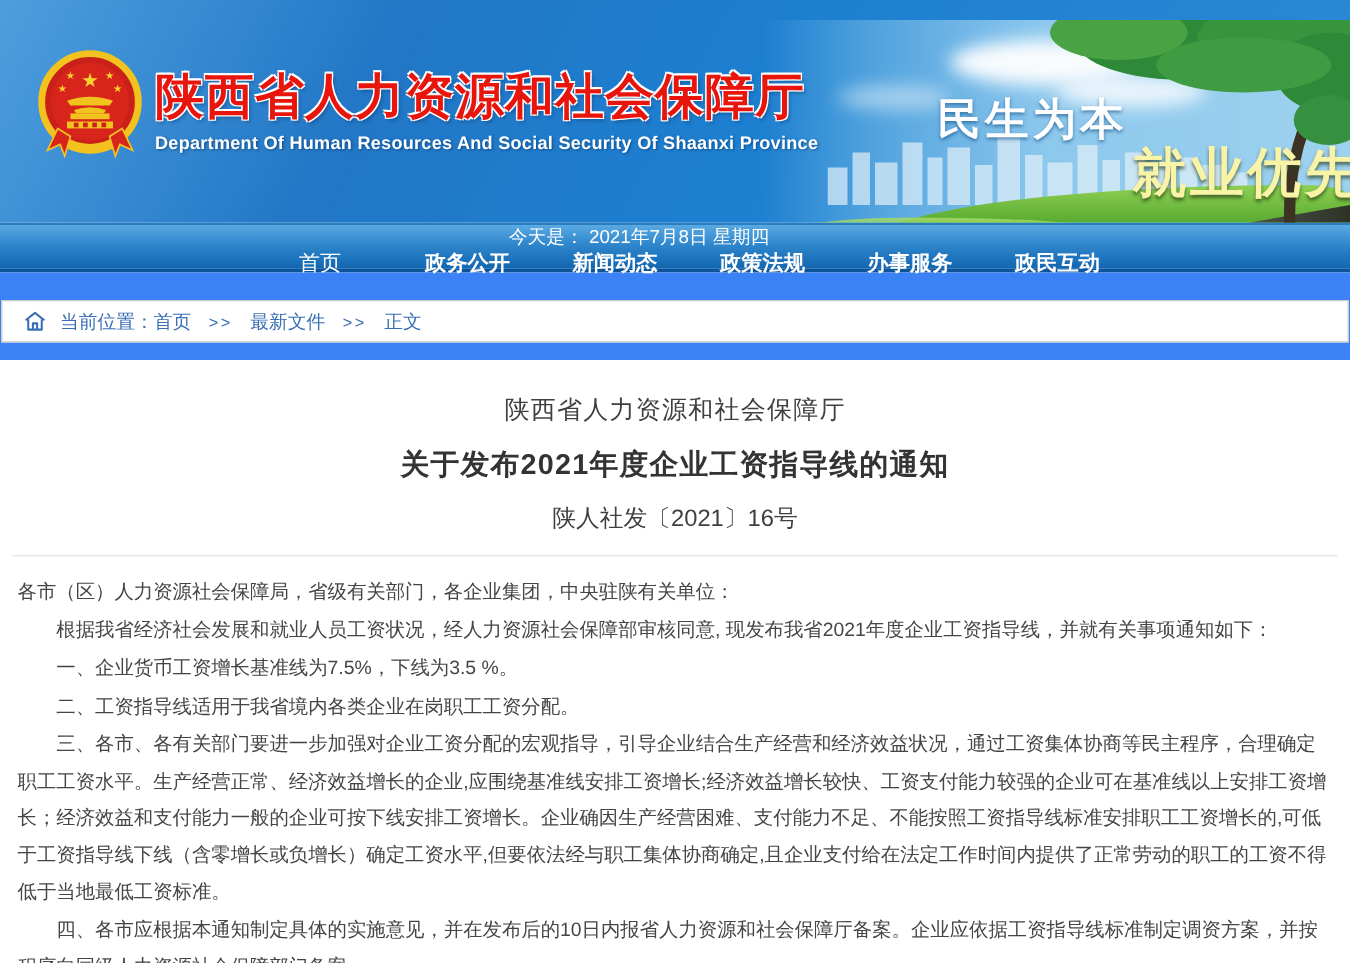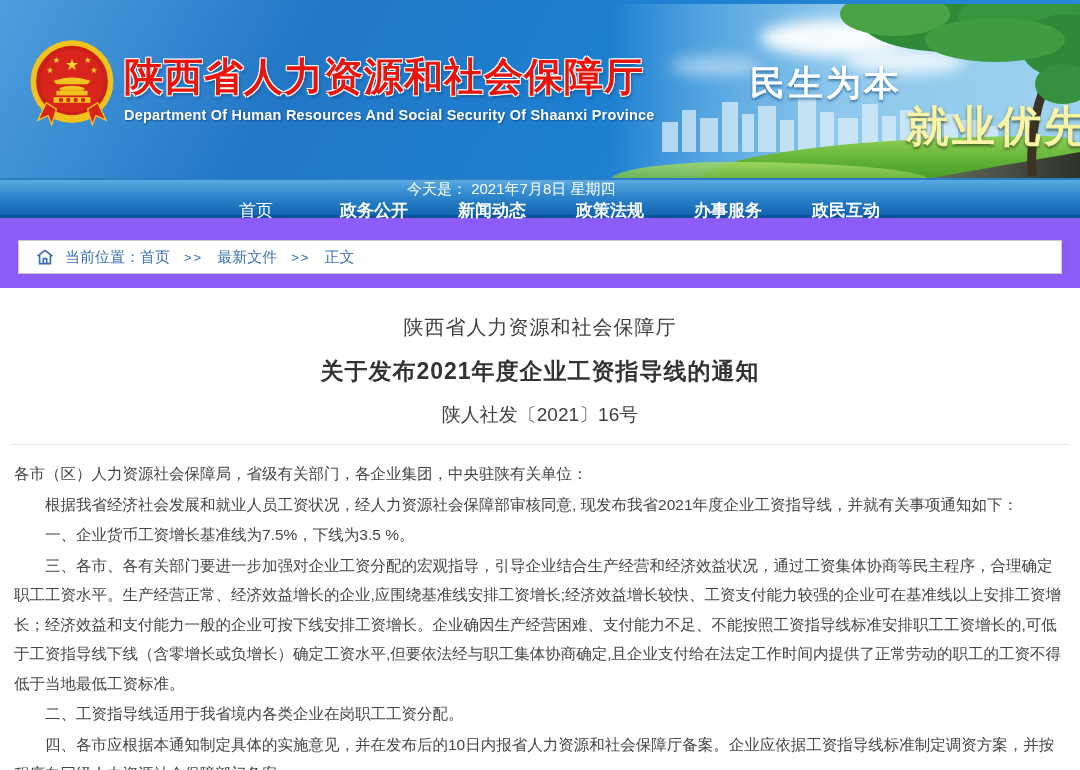--- a/index.html
+++ b/index.html
@@ -9,21 +9,21 @@
     font-family:"Liberation Sans","DejaVu Sans",sans-serif;
     overflow:hidden;
   }
 
   
   .banner {
     position:relative; height:178px; overflow:hidden;
     background:linear-gradient(118deg,#4e9edd 0%,#2277c6 28%,#1d7fd0 55%,#2b8ad6 100%);
   }
   .banner-photo {
-    position:absolute; top:4px; right:0; width:470px; height:188px;
+    position:absolute; top:16px; right:0; width:470px; height:188px;
     background:linear-gradient(90deg,rgba(30,130,210,0) 0%,rgba(118,188,232,.55) 18%,rgba(146,203,238,.95) 48%,#9ed2ef 100%);
   }
   .cloud { position:absolute; background:#fff; border-radius:50%; filter:blur(7px); }
   .cloud.c1 { left:150px; top:16px; width:150px; height:36px; opacity:.95; }
   .cloud.c2 { left:235px; top:44px; width:120px; height:26px; opacity:.8; }
   .cloud.c3 { left:60px;  top:52px; width:90px;  height:20px; opacity:.45; }
   .skyline { position:absolute; left:52px; bottom:40px; opacity:.7; }
   .grass {
     position:absolute; bottom:0; left:90px; right:0; height:56px;
     background:linear-gradient(180deg,#8fd054 0%,#57aa30 55%,#3c8c22 100%);
@@ -66,21 +66,21 @@
     border-top:2px solid #2a7dc0; border-bottom:3px solid #0b539a;
     color:#fff;
     flex-direction:column;
   }
   .nav-date { margin-left:34px; width:300px; font-size:15px; }
   .nav-items { flex:1; display:flex; justify-content:space-between; margin:0 28px 0 50px; list-style:none; padding:0; }
   .nav-items li { width:118px; text-align:center; font-size:17px; font-weight:bold; cursor:pointer; }
   .nav-items li.home { font-weight:normal; }
 
   
-  .sub { background:#8b5cf6; padding:22px 18px 14px; }
+  .sub { background:#3b82f6; padding:22px 1px 14px; }
   .crumb-box {
     background:#fff; border:1px solid #c9c9c9; height:34px;
     display:flex; align-items:center; padding:0 16px;
     color:#3a6fb5; font-size:15px;
   }
   .crumb-box .home-ico { display:flex; margin-right:10px; }
   .crumb-box .sep { margin:0 14px; font-size:13px; letter-spacing:2px; }
   .crumb-box .crumb { cursor:pointer; }
 
   
@@ -206,17 +206,17 @@
 <main class="article">
   <div class="art-head">
     <div class="art-org">陕西省人力资源和社会保障厅</div>
     <div class="art-title">关于发布2021年度企业工资指导线的通知</div>
     <div class="art-doc">陕人社发〔2021〕16号</div>
   </div>
   <div class="art-body">
     <p>各市（区）人力资源社会保障局，省级有关部门，各企业集团，中央驻陕有关单位：</p>
     <p class="indent">根据我省经济社会发展和就业人员工资状况，经人力资源社会保障部审核同意, 现发布我省2021年度企业工资指导线，并就有关事项通知如下：</p>
     <p class="indent">一、企业货币工资增长基准线为7.5%，下线为3.5 %。</p>
+    <p class="indent">二、工资指导线适用于我省境内各类企业在岗职工工资分配。</p>
     <p class="indent">三、各市、各有关部门要进一步加强对企业工资分配的宏观指导，引导企业结合生产经营和经济效益状况，通过工资集体协商等民主程序，合理确定职工工资水平。生产经营正常、经济效益增长的企业,应围绕基准线安排工资增长;经济效益增长较快、工资支付能力较强的企业可在基准线以上安排工资增长；经济效益和支付能力一般的企业可按下线安排工资增长。企业确因生产经营困难、支付能力不足、不能按照工资指导线标准安排职工工资增长的,可低于工资指导线下线（含零增长或负增长）确定工资水平,但要依法经与职工集体协商确定,且企业支付给在法定工作时间内提供了正常劳动的职工的工资不得低于当地最低工资标准。</p>
-    <p class="indent">二、工资指导线适用于我省境内各类企业在岗职工工资分配。</p>
     <p class="indent">四、各市应根据本通知制定具体的实施意见，并在发布后的10日内报省人力资源和社会保障厅备案。企业应依据工资指导线标准制定调资方案，并按程序向同级人力资源社会保障部门备案。</p>
   </div>
 </main>
 
 </body></html>

